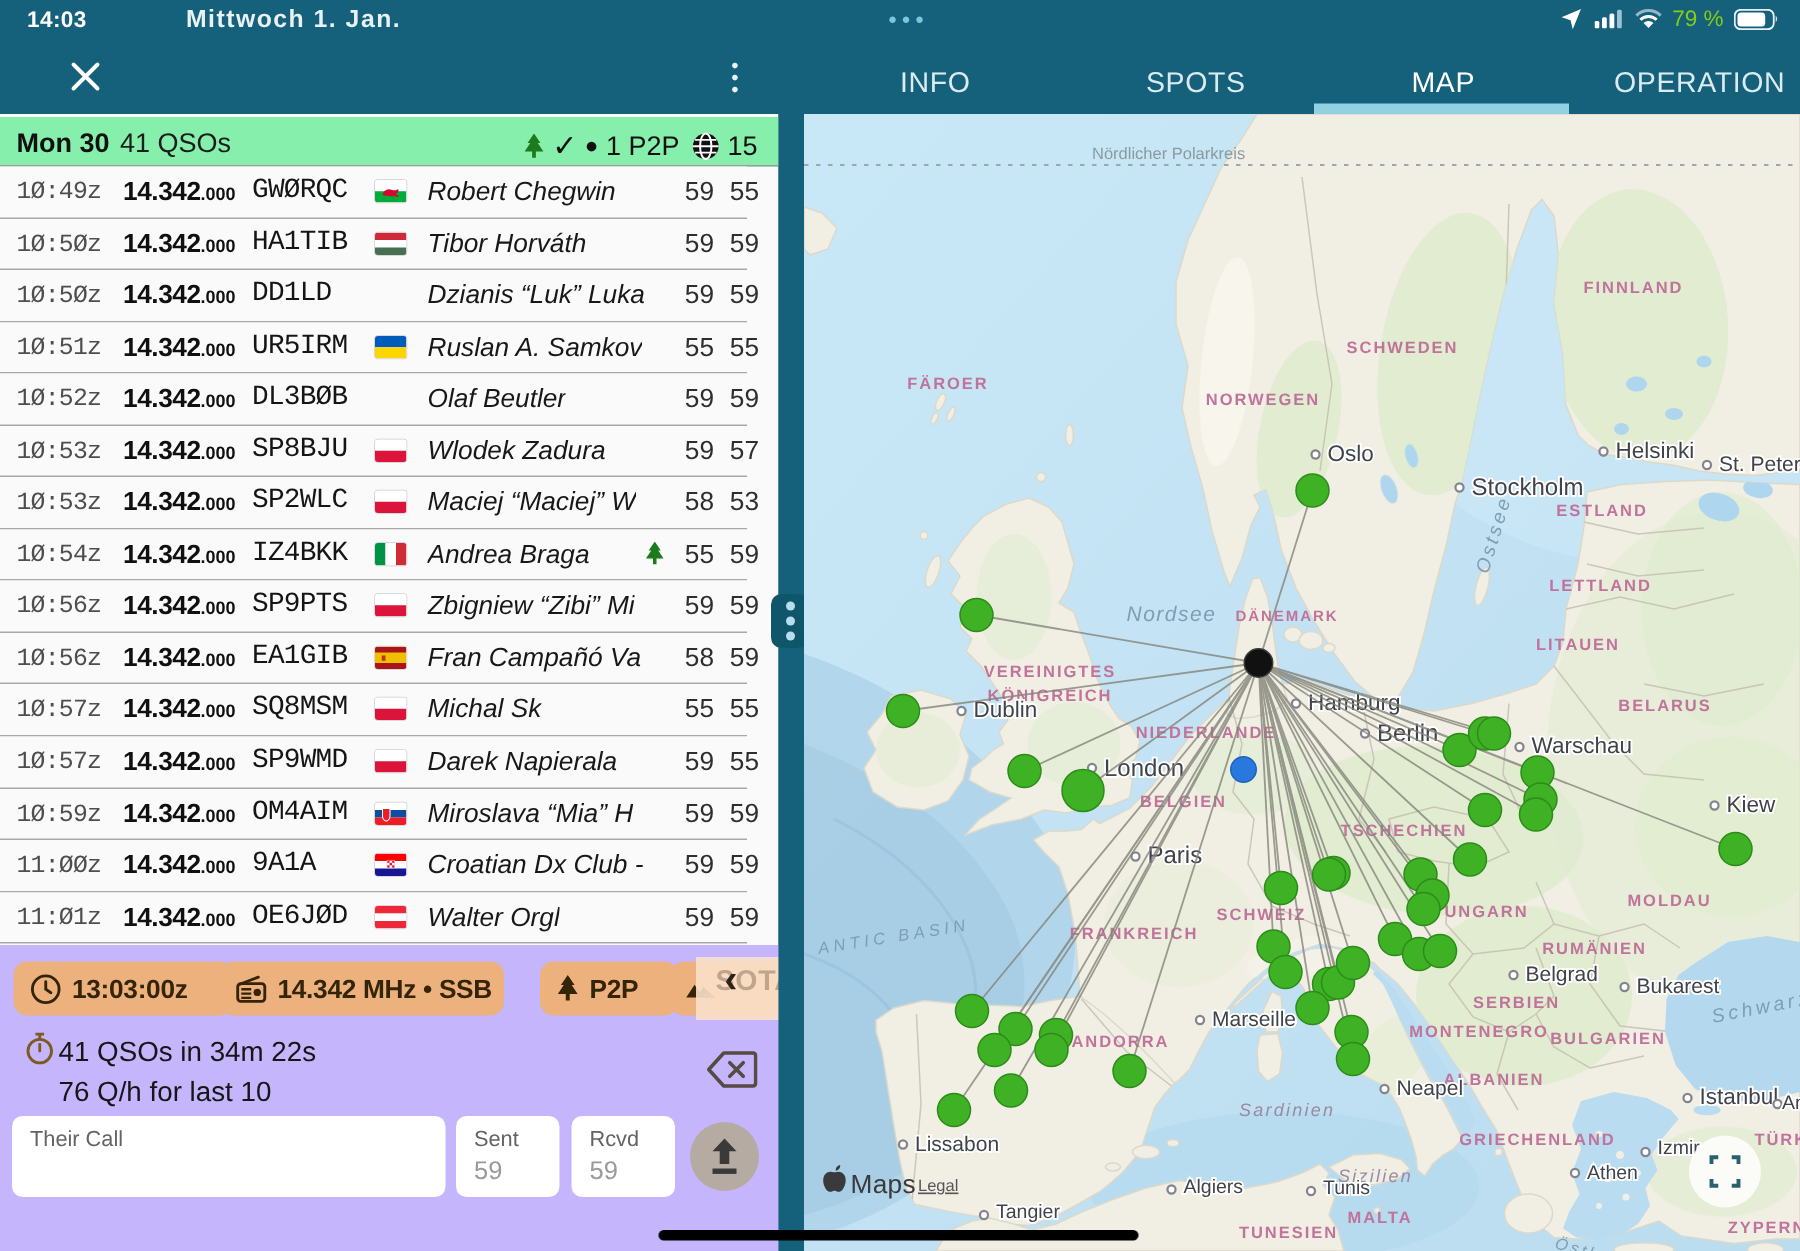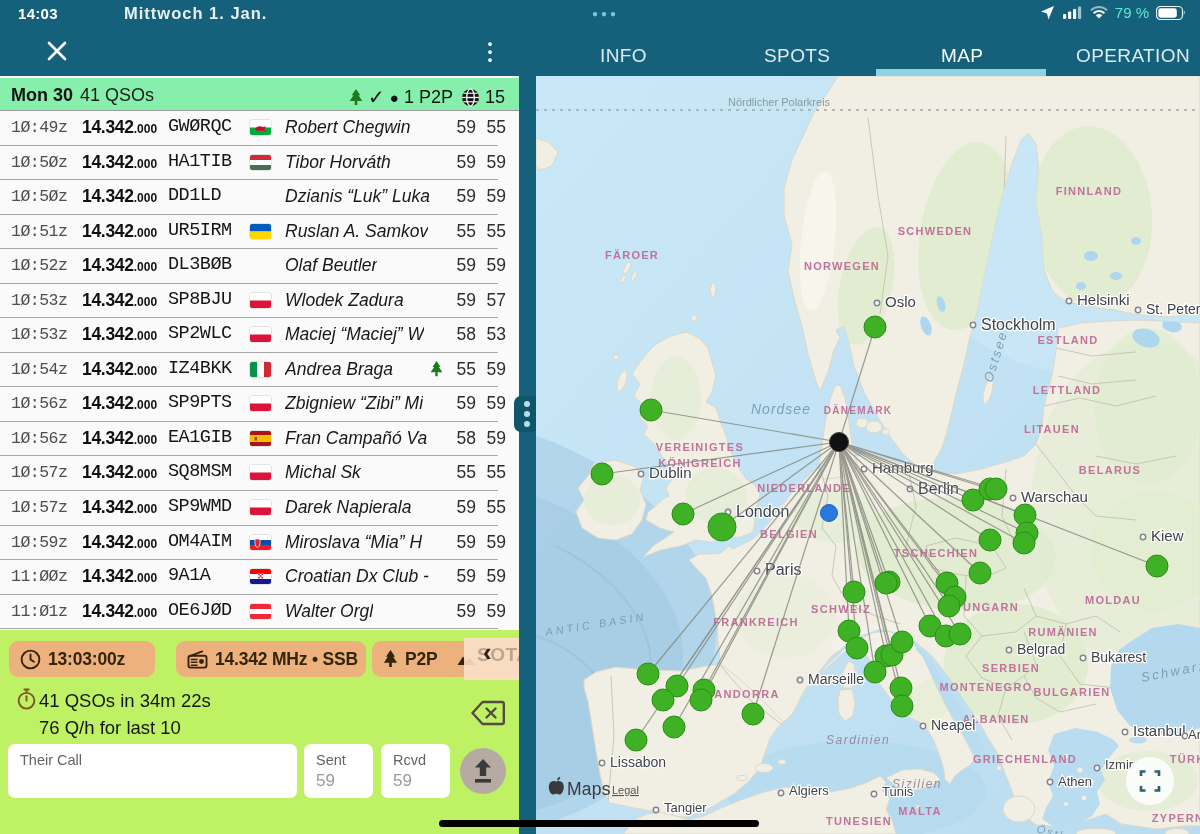--- a/index.html
+++ b/index.html
@@ -5,21 +5,21 @@
   html,body{margin:0;padding:0;}
   body{width:1200px;height:834px;overflow:hidden;font-family:"Liberation Sans",sans-serif;background:#15607B;}
   #app{position:relative;width:1200px;height:834px;}
   
   #topbar{position:absolute;left:0;top:0;width:1200px;height:76px;background:#15607B;}
   .sb{position:absolute;top:0;left:0;right:0;height:27px;color:#fff;}
   .sb .time{position:absolute;left:18px;top:5px;font-size:15px;font-weight:bold;letter-spacing:.3px;}
   .sb .date{position:absolute;left:124px;top:4px;font-size:16.5px;font-weight:bold;letter-spacing:1px;color:#e8f1f4;}
   .sb .dots{position:absolute;left:592px;top:8px;color:#7cc6da;font-size:10px;letter-spacing:3px;font-weight:bold;}
   .sb .right{position:absolute;right:14px;top:4px;display:flex;align-items:center;gap:7px;}
-  .pct{font-size:15px;color:#5eead4;}
+  .pct{font-size:15px;color:#84cc16;}
   
   .hx{position:absolute;left:44px;top:38px;width:26px;height:26px;}
   .title{position:absolute;left:0px;top:32px;width:519px;white-space:nowrap;text-align:center;color:#fff;}
   .title .t1{font-family:"Liberation Serif",serif;font-weight:bold;font-size:20.5px;letter-spacing:.2px;}
   .title .t2{font-size:13.5px;color:#ecf3f6;margin-top:4px;text-indent:34px;}
   .kebab{position:absolute;left:484px;top:40px;color:#e8f1f4;font-size:13px;font-weight:bold;line-height:8px;text-align:center;width:12px;}
   .tabs{position:absolute;left:536px;top:0;width:664px;height:76px;}
   .tab{position:absolute;top:45px;font-size:19px;color:#dcebef;letter-spacing:.4px;}
   .tabul{position:absolute;left:340px;top:69px;width:170px;height:7px;background:#92d1e2;}
   
@@ -33,21 +33,21 @@
   .row .tm{position:absolute;left:11px;top:7px;font-family:"Liberation Mono",monospace;font-size:16.5px;color:#4e4e4e;letter-spacing:-0.5px;}
   .row .fq{position:absolute;left:82px;top:6px;font-size:17.5px;font-weight:bold;color:#101010;letter-spacing:-0.3px;}
   .row .fq span{font-size:12px;letter-spacing:0;}
   .row .cs{position:absolute;left:168px;top:5px;font-family:"Liberation Mono",monospace;font-size:18.5px;color:#151515;letter-spacing:-0.5px;}
   .row .fl{position:absolute;left:250px;top:9px;width:21px;height:15px;border-radius:2px;overflow:hidden;box-shadow:0 0 0 .5px rgba(0,0,0,.18);}
   .row .nm{position:absolute;left:285px;top:6px;font-size:17.5px;color:#181818;white-space:nowrap;max-width:150px;overflow:hidden;font-style:italic;}
   .row .s1{position:absolute;left:446px;top:6px;width:30px;text-align:right;font-size:17.5px;color:#2e2e2e;}
   .row .s2{position:absolute;left:476px;top:6px;width:30px;text-align:right;font-size:17.5px;color:#2e2e2e;}
   .row .tree{position:absolute;left:430px;top:8px;}
   
-  #peach{position:absolute;left:0;top:554px;width:519px;height:204px;background:#bef264;}
+  #peach{position:absolute;left:0;top:554px;width:519px;height:204px;background:#c4b5fd;}
   .chip{position:absolute;top:11px;height:36px;white-space:nowrap;background:#edb17d;border-radius:9px;display:flex;align-items:center;color:#342508;font-size:17.5px;font-weight:bold;padding:0 11px;box-sizing:border-box;gap:7px;letter-spacing:-0.2px;}
   .chip svg{flex-shrink:0;}
   .qline{position:absolute;left:39px;top:60px;font-size:18.5px;color:#161616;}
   .qline2{position:absolute;left:39px;top:87px;font-size:18.5px;color:#161616;}
   .field{position:absolute;background:#fff;border-radius:7px;top:114px;height:54px;}
   .field .lab{position:absolute;left:12px;top:8px;font-size:14.5px;color:#636363;}
   .field .val{position:absolute;left:12px;top:27px;font-size:17px;color:#9a9a9a;}
   
   #divider{position:absolute;left:519px;top:76px;width:17px;height:758px;background:#15607B;}
   #divider .grip{position:absolute;left:-5px;top:320px;width:25px;height:36px;background:#0f566b;border-radius:7px;}
@@ -316,30 +316,30 @@
         </div>
 </div>
       <div id="peach">
   <div class="chip" style="left:9px;width:146px;">
     <svg width="21" height="21" viewBox="0 0 22 22">
             <circle cx="11" cy="11" r="9.3" fill="none" stroke="#342508" stroke-width="2"></circle>
             <path d="M11 5.8 V11 L14.6 13.4" stroke="#342508" stroke-width="2" fill="none" stroke-linecap="round"></path>
           </svg>
     <span>13:03:00z</span>
   </div>
-  <div class="chip" style="left:176px;width:190px;">
+  <div class="chip" style="left:146px;width:190px;">
     <svg width="21" height="19" viewBox="0 0 22 20">
             <path d="M3 6.5 L16 1.5" stroke="#342508" stroke-width="2" stroke-linecap="round" fill="none"></path>
             <rect x="1.5" y="6" width="19" height="12.5" rx="2.2" fill="none" stroke="#342508" stroke-width="2"></rect>
             <circle cx="15.2" cy="12.2" r="2.6" fill="#342508"></circle>
             <path d="M4 10 h7 M4 13 h7 M4 16 h7" stroke="#342508" stroke-width="1.6"></path>
           </svg>
     <span>14.342 MHz • SSB</span>
   </div>
-  <div class="chip" style="left:372px;width:92px;">
+  <div class="chip" style="left:360px;width:92px;">
     <svg width="15" height="18" viewBox="0 0 12 15">
             <path d="M6 0 L9.8 5.6 H8.2 L11.5 10.6 H7.1 V14.2 H4.9 V10.6 H0.5 L3.8 5.6 H2.2 Z" fill="#342508"></path>
           </svg>
     <span>P2P</span>
   </div>
   <div class="chip" style="left:447px;width:72px;padding:0 10px;border-radius:9px 0 0 9px;">
     <svg width="20" height="14" viewBox="0 0 20 14">
             <path d="M0.5 13 L6 4.5 L9.5 9.5 L12 6 L19.5 13 Z" fill="#342508"></path>
             <path d="M11 13 L14.5 8.5 L19.5 13 Z" fill="#5c452a"></path>
           </svg>

